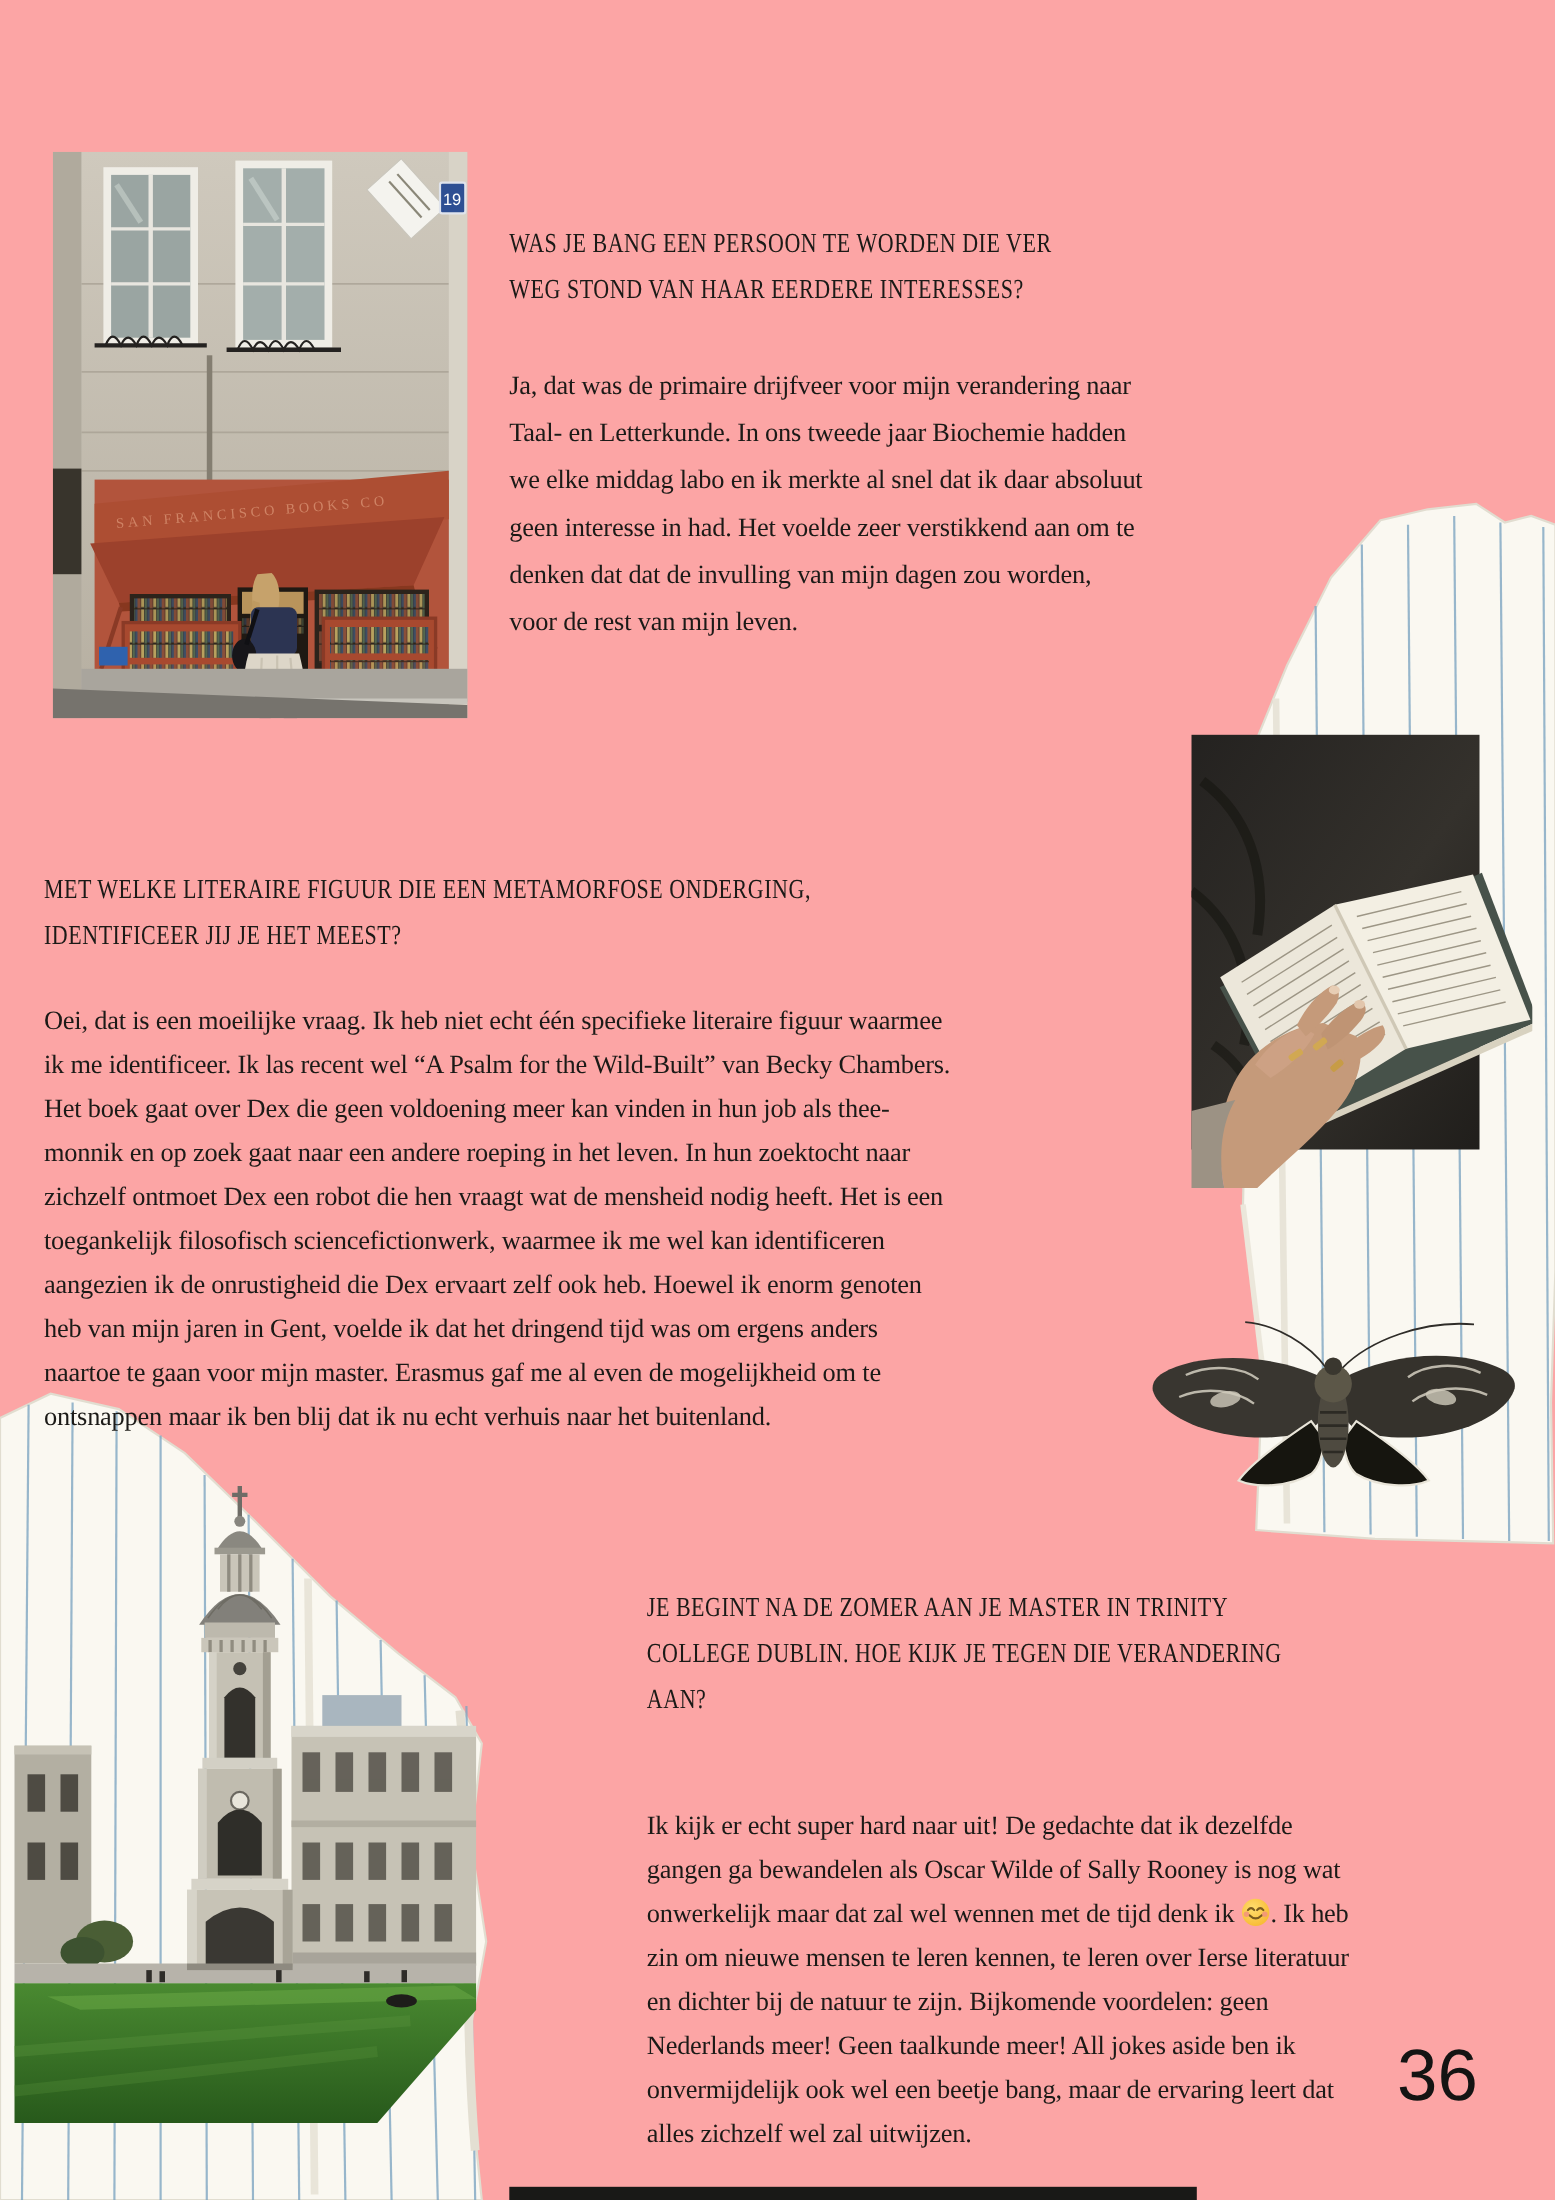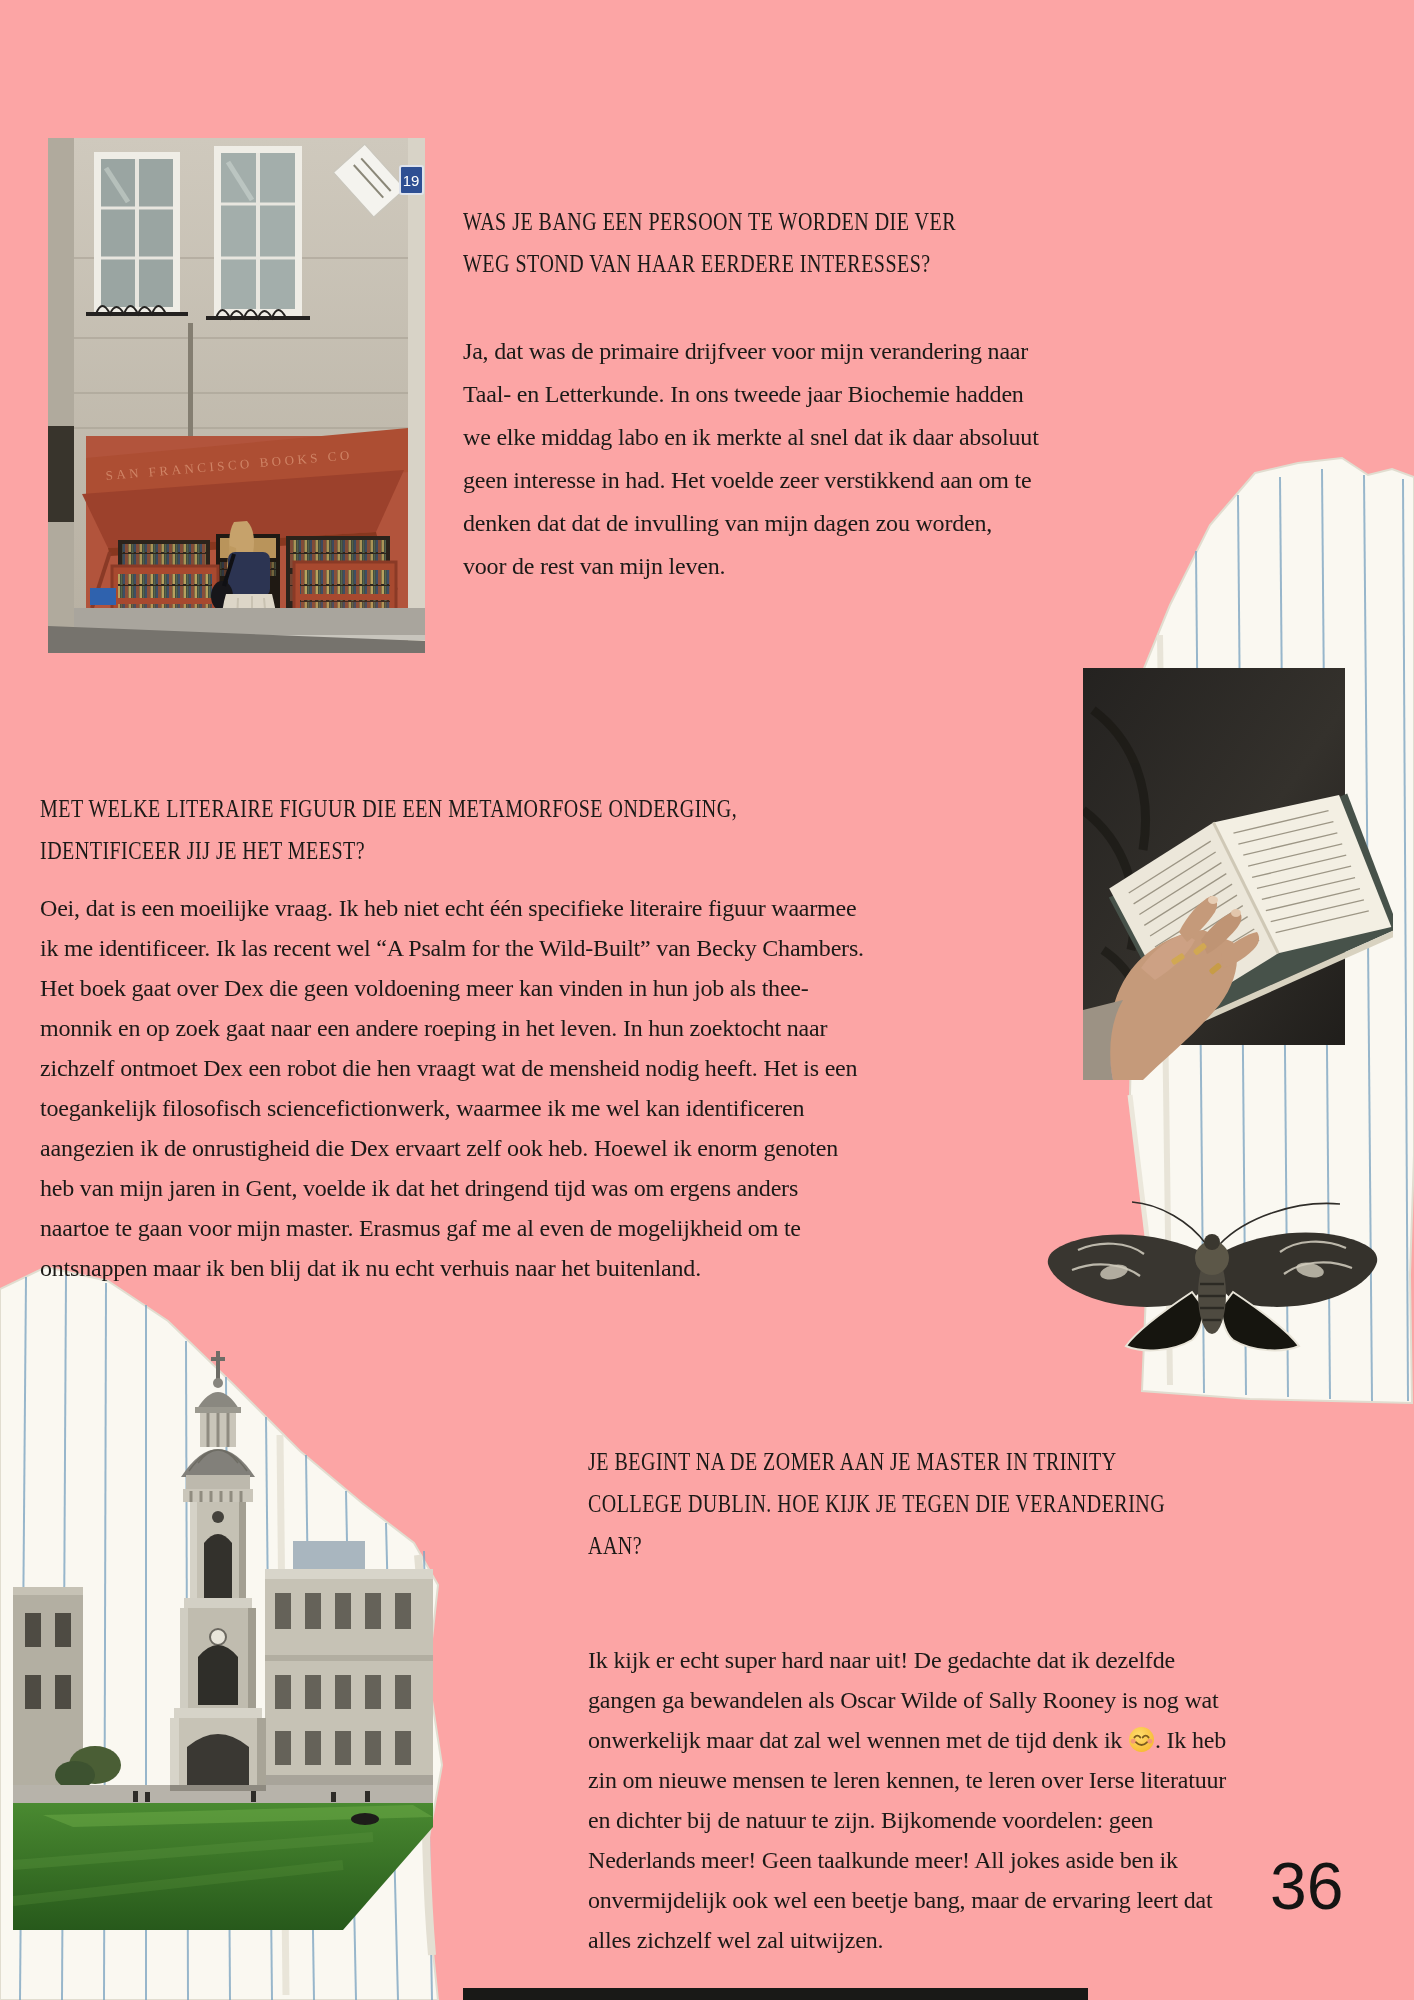--- a/index.html
+++ b/index.html
@@ -360,21 +360,21 @@
   <div class="abs bodytext para1" style="left:463px;top:330px">Ja, dat was de primaire drijfveer voor mijn verandering naar
 Taal- en Letterkunde. In ons tweede jaar Biochemie hadden
 we elke middag labo en ik merkte al snel dat ik daar absoluut
 geen interesse in had. Het voelde zeer verstikkend aan om te
 denken dat dat de invulling van mijn dagen zou worden,
 voor de rest van mijn leven.</div>
 
   <div class="abs heading" style="left:40px;top:788px">MET WELKE LITERAIRE FIGUUR DIE EEN METAMORFOSE ONDERGING,
 IDENTIFICEER JIJ JE HET MEEST?</div>
 
-  <div class="abs bodytext" style="left:40px;top:888px">Oei, dat is een moeilijke vraag. Ik heb niet echt één specifieke literaire figuur waarmee
+  <div class="abs bodytext" style="left:40px;top:908px">Oei, dat is een moeilijke vraag. Ik heb niet echt één specifieke literaire figuur waarmee
 ik me identificeer. Ik las recent wel “A Psalm for the Wild-Built” van Becky Chambers.
 Het boek gaat over Dex die geen voldoening meer kan vinden in hun job als thee-
 monnik en op zoek gaat naar een andere roeping in het leven. In hun zoektocht naar
 zichzelf ontmoet Dex een robot die hen vraagt wat de mensheid nodig heeft. Het is een
 toegankelijk filosofisch sciencefictionwerk, waarmee ik me wel kan identificeren
 aangezien ik de onrustigheid die Dex ervaart zelf ook heb. Hoewel ik enorm genoten
 heb van mijn jaren in Gent, voelde ik dat het dringend tijd was om ergens anders
 naartoe te gaan voor mijn master. Erasmus gaf me al even de mogelijkheid om te
 ontsnappen maar ik ben blij dat ik nu echt verhuis naar het buitenland.</div>
 

